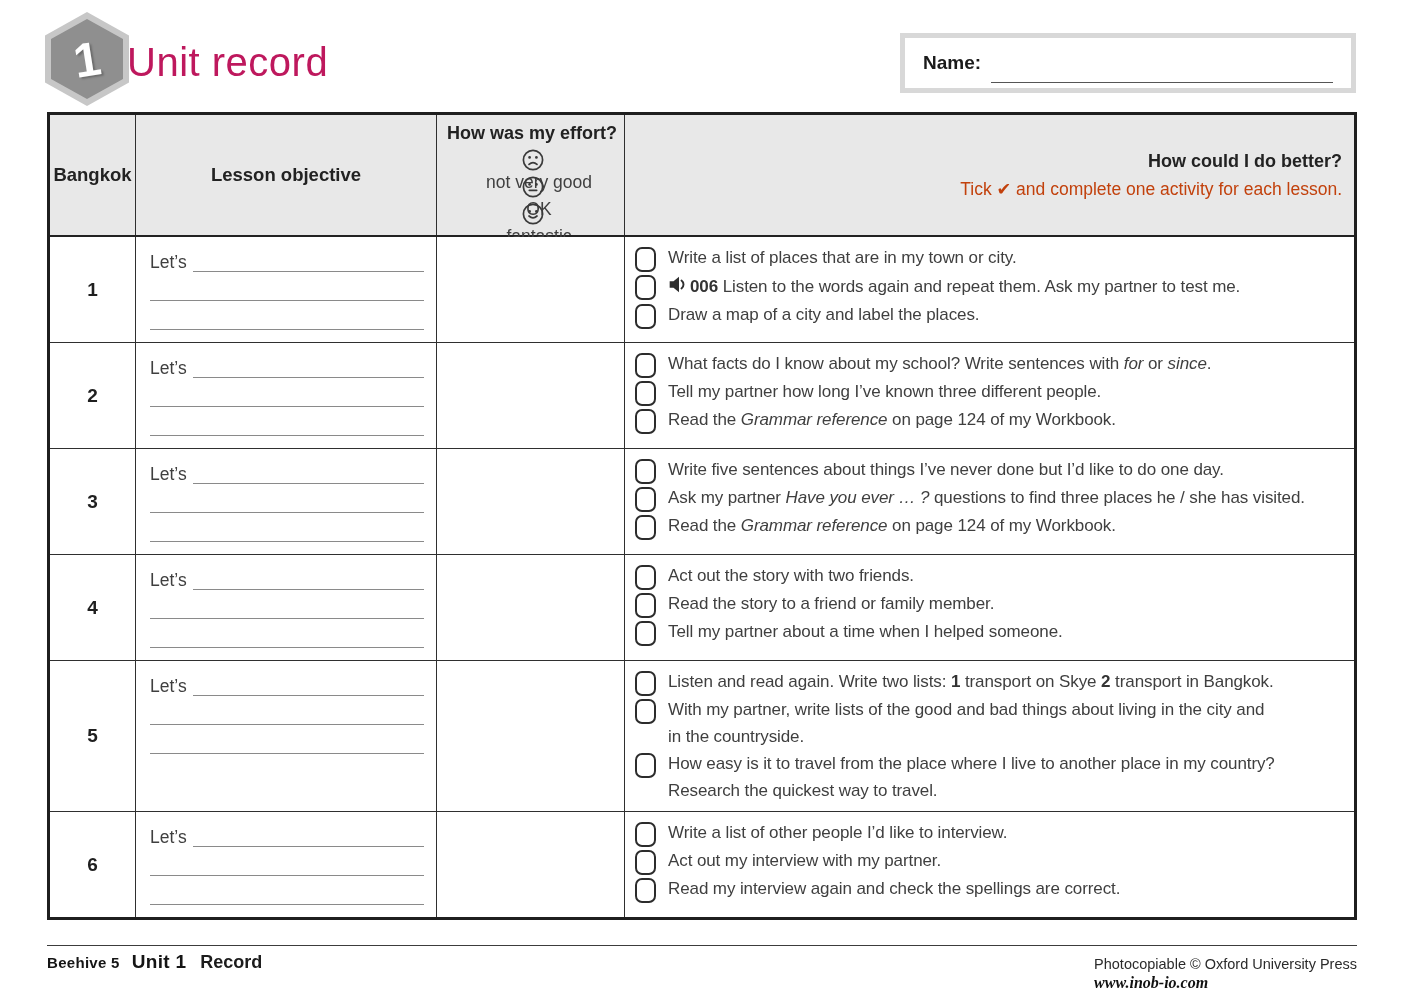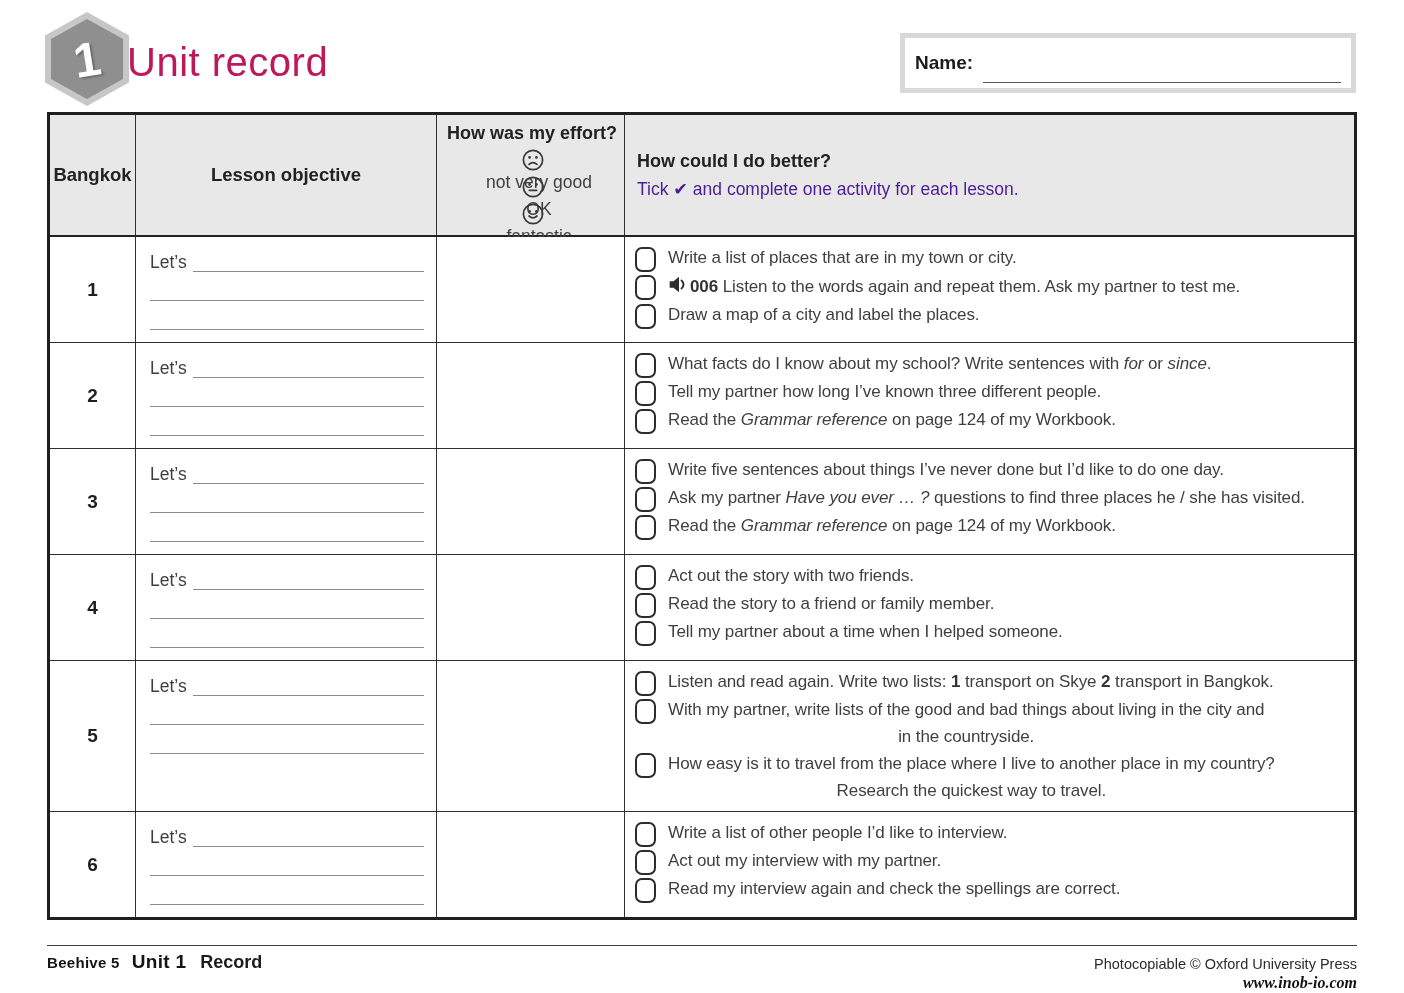--- a/index.html
+++ b/index.html
@@ -14,66 +14,66 @@
   .hex-outer { position:absolute; left:0; top:0; width:84px; height:94px; background:#c7c7c7;
     clip-path:polygon(50% 0,100% 25%,100% 75%,50% 100%,0 75%,0 25%); }
   .hex-inner { position:absolute; left:6px; top:7px; width:72px; height:80px; background:#8f8f8f;
     clip-path:polygon(50% 0,100% 25%,100% 75%,50% 100%,0 75%,0 25%); }
   .hex-num { position:absolute; left:0; top:0; width:84px; height:94px; display:flex; align-items:center; justify-content:center;
     color:#fff; font-size:48px; font-weight:bold; transform:rotate(-9deg); text-shadow:2px 2px 2px rgba(0,0,0,0.25); }
   .title { position:absolute; left:127px; top:40px; font-size:40px; font-weight:normal; color:#be185d; letter-spacing:0.5px; }
   .watermark-title { position:absolute; left:44px; top:46px; z-index:5; font-size:30px; font-weight:bold;
     color:#1512f7; white-space:nowrap; }
   .name-box { position:absolute; left:900px; top:33px; width:456px; height:60px; background:#fff;
-    border:5px solid #d8d8d8; display:flex; align-items:center; padding:0 10px; }
+    border:5px solid #d8d8d8; display:flex; align-items:center; padding:0 18px; }
   .name-label { font-weight:bold; font-size:19px; color:#1b1b1b; margin-right:10px; }
   .name-line { flex:1; height:34px; border-bottom:1.6px solid #555; margin-top:6px; }
 
   
   .record-table { position:absolute; left:47px; top:112px; width:1310px; border:3px solid #1f1f1f; background:#fff; }
   .trow { display:grid; grid-template-columns:86px 301px 188px 1fr; border-bottom:1.6px solid #2f2f2f; }
   .trow:last-child { border-bottom:none; }
   .thead-row { min-height:110px; border-bottom:2px solid #222; }
   .cell { border-right:1.6px solid #2f2f2f; }
   .cell:last-child { border-right:none; }
   .th { background:#e8e8e8; }
   .th-center { display:flex; align-items:center; justify-content:center; font-weight:bold; font-size:18.5px; color:#222; }
   .th-effort { padding:8px 6px 6px 10px; }
   .th-effort-title { font-weight:bold; font-size:18px; color:#222; margin-bottom:4px; }
   .effort-opt { display:flex; align-items:center; height:27px;flex-direction:column; }
   .effort-opt svg { flex-shrink:0; }
   .effort-opt-label { font-size:17.5px; color:#3f3f3f; margin-left:13px; }
-  .th-better { display:flex; flex-direction:column; align-items:flex-start; justify-content:center; padding:0 12px; }
+  .th-better { display:flex; flex-direction:column; align-items:flex-end; justify-content:center; padding:0 12px; }
   .th-better-title { font-weight:bold; font-size:18px; color:#222; margin-bottom:7px; }
-  .th-better-sub { font-size:17.5px; color:#4c1d95; }
+  .th-better-sub { font-size:17.5px; color:#c2410c; }
 
   .body-row { min-height:93px; }
   .num-cell { display:flex; align-items:center; justify-content:center; font-weight:bold; font-size:19px; color:#1f1f1f; }
   .obj-cell { padding:10px 12px 8px 14px; }
   .obj-line { display:flex; height:29px; align-items:center; }
   .lets { font-size:17.5px; color:#3f3f3f; line-height:22px; }
   .write-line { flex:1; border-bottom:1.5px solid #8a8a8a; height:20px; margin-left:6px; }
   .write-line.full { margin-left:0; }
   .effort-cell { background:#fff; }
   .act-cell { padding:8px 8px 6px 10px; }
-  .activity { display:flex; margin-bottom:1px;text-align:center; }
+  .activity { display:flex; margin-bottom:1px; }
   .activity-checkbox { width:21px; height:25px; border:2.4px solid #2c2c2c; border-radius:7px;
     margin:2px 12px 0 0; flex-shrink:0; background:#fff; }
   .activity-text { font-size:17px; color:#3f3f3f; line-height:26.5px; letter-spacing:-0.1px; }
   .seg-bold { font-weight:bold; color:#333; }
   .seg-italic { font-style:italic; }
   .speaker-svg { position:relative; top:2px; margin-right:2px; }
 
   
   .footer-rule { position:absolute; left:47px; top:945px; width:1310px; border-top:1.6px solid #3c3c3c; }
   .footer-left { position:absolute; left:47px; top:951px; display:flex; align-items:baseline; }
   .f-book { font-weight:bold; font-size:15px; color:#151515; letter-spacing:0.3px; }
   .f-unit { font-weight:bold; font-size:19px; color:#151515; margin-left:12px; letter-spacing:0.3px; }
   .f-label { font-weight:bold; font-size:18px; color:#1c1c1c; margin-left:14px; }
-  .footer-right { position:absolute; right:47px; top:956px; text-align:right; }
+  .footer-right { position:absolute; right:47px; top:956px; text-align:left; }
   .f-copy { font-size:14.5px; color:#2b2b2b; }
   .f-site { font-family:"Liberation Serif","DejaVu Serif",serif; font-weight:bold; font-style:italic;
     font-size:16px; color:#111; margin-top:2px; }
 </style>
 </head>
 <body>
 
 <div class="page">
 
   <div class="hex-badge">

